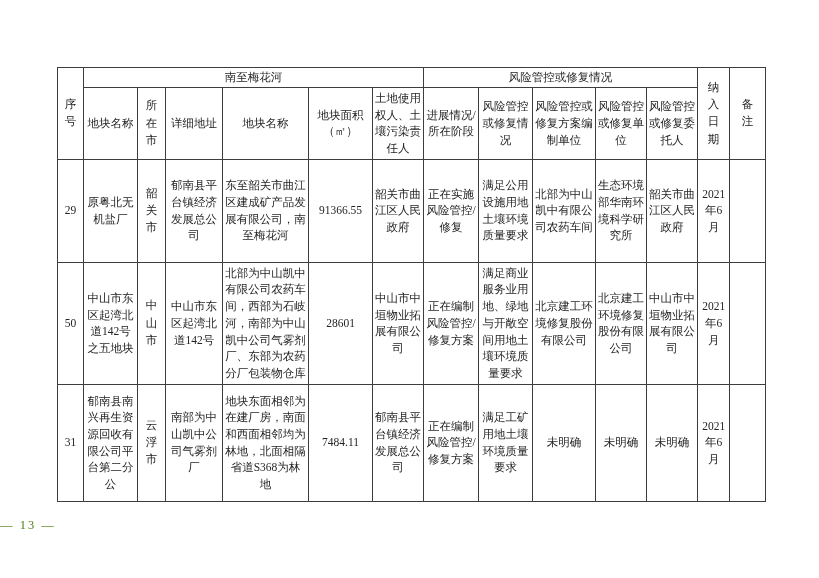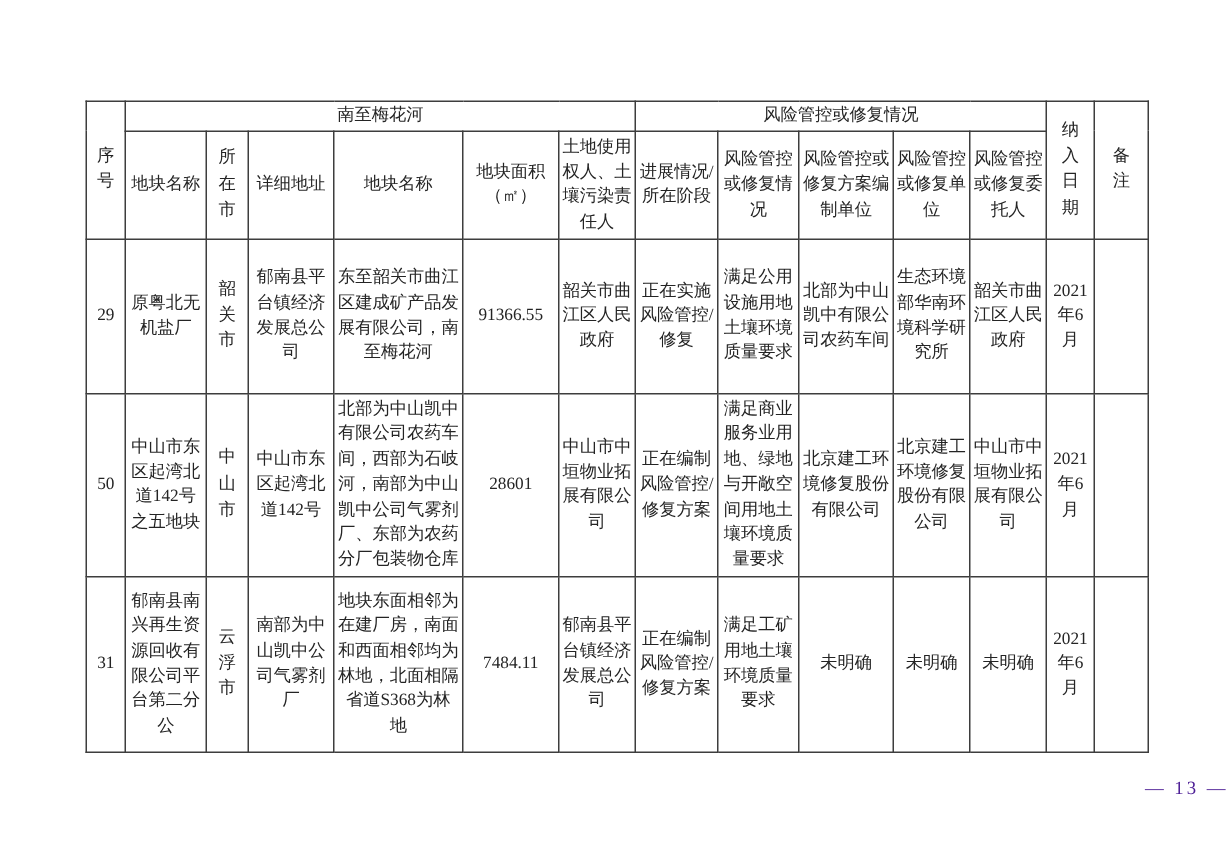--- a/index.html
+++ b/index.html
@@ -35,23 +35,23 @@
   .group-hdr { font-weight: bold; font-size: 11px; line-height: 1.2; }
   .hdr { font-weight: bold; font-size: 11px; line-height: 1.5; }
   
   .vt { display: inline-block; width: 1.2em; line-height: 1.5; text-align: center; }
   .num { font-size: 11.5px; letter-spacing: 0; margin-top: 46px; }
   .footer {
     position: absolute;
     left: 0;
     top: 518px;
     width: 100%;
-    text-align: right;
+    text-align: left;
     font-size: 12.5px;
-    color: #4c1d95;
+    color: #4d7c0f;
     letter-spacing: 2px;
   }
 </style>
 </head>
 <body>
 
 <div class="page">
 
   <table class="doc">
     <colgroup>

